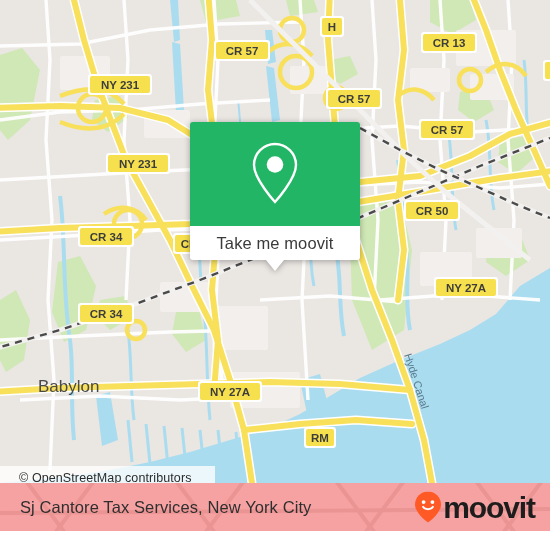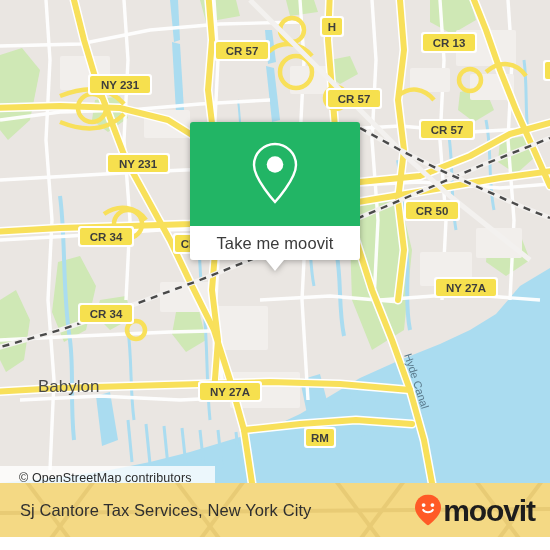--- a/index.html
+++ b/index.html
@@ -39,22 +39,22 @@
   }
   #card-tip{
     position:absolute;left:50%;top:138px;margin-left:-9px;
     width:0;height:0;
     border-left:9px solid transparent;border-right:9px solid transparent;
     border-top:11px solid #ffffff;
   }
 
   
   #footer{
-    position:absolute;left:0;top:483px;width:550px;height:54px;
-    background:#eab308;overflow:hidden;
+    position:absolute;left:0;top:483px;width:550px;height:48px;
+    background:#ef4444;overflow:hidden;
   }
   #footer-bg{position:absolute;left:0;top:0;opacity:.5;}
   #footer-title{
     position:absolute;left:20px;top:50%;transform:translateY(-50%);
     font-size:16.5px;color:#2f2f2f;letter-spacing:.1px;white-space:nowrap;
     z-index:2;
   }
   #logo{
     position:absolute;right:15px;top:50%;transform:translateY(-50%);
     display:flex;align-items:center;z-index:2;justify-content:center;

